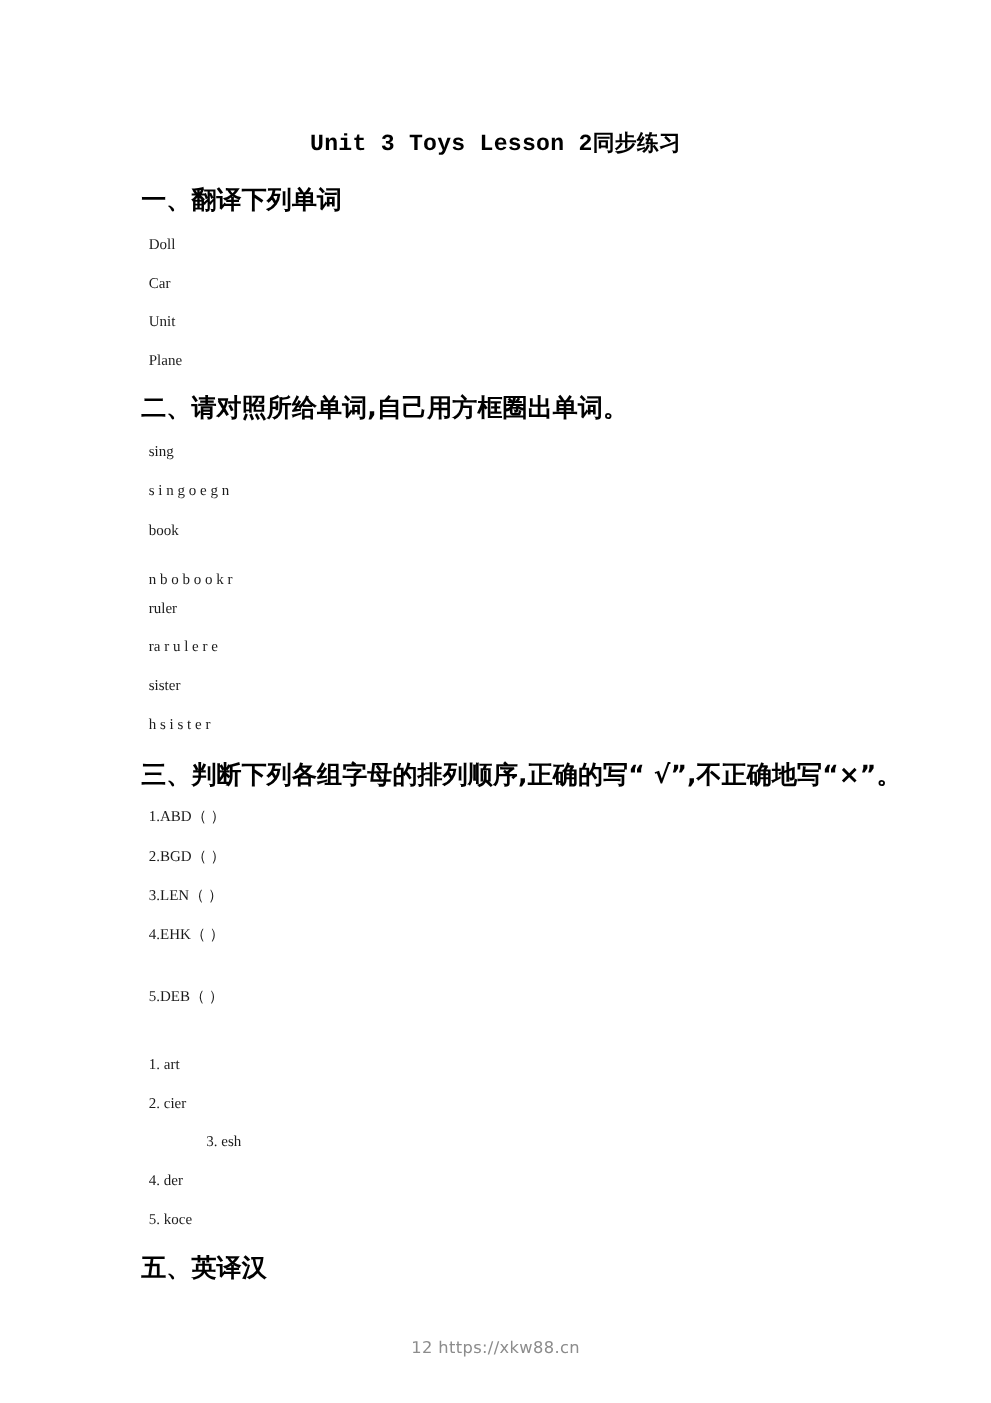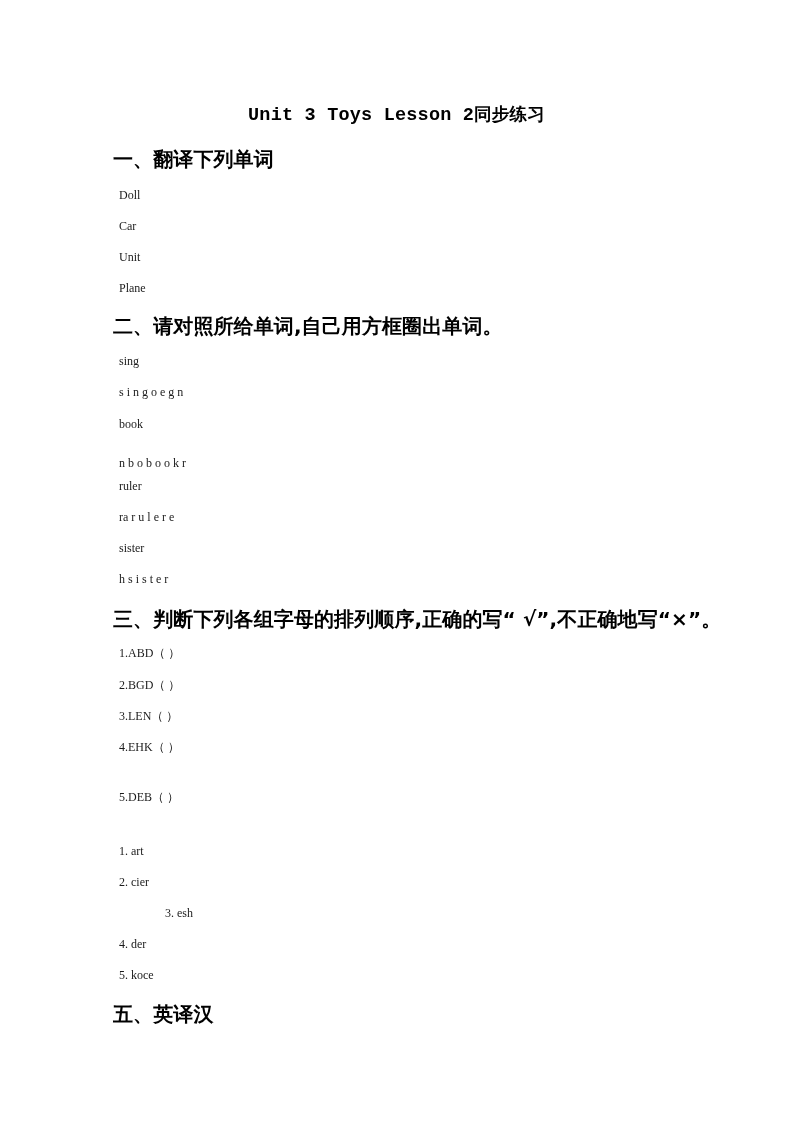--- a/index.html
+++ b/index.html
@@ -115,14 +115,15 @@
   <div class="body-line" style="top:770px;margin-top:19px;">5.DEB（ ）</div>
 
   <div class="body-line" style="top:844px;">1. art</div>
   <div class="body-line" style="top:875px;">2. cier</div>
   <div class="body-line" style="top:906px;margin-left:46px;">3. esh</div>
   <div class="body-line" style="top:937px;">4. der</div>
   <div class="body-line" style="top:968px;">5. koce</div>
 
   <div class="section-heading" style="top:1001px;">五、英译汉</div>
 
+  <div class="footer">12 https://xkw88.cn</div>
 
 </div>
 
 </body></html>

